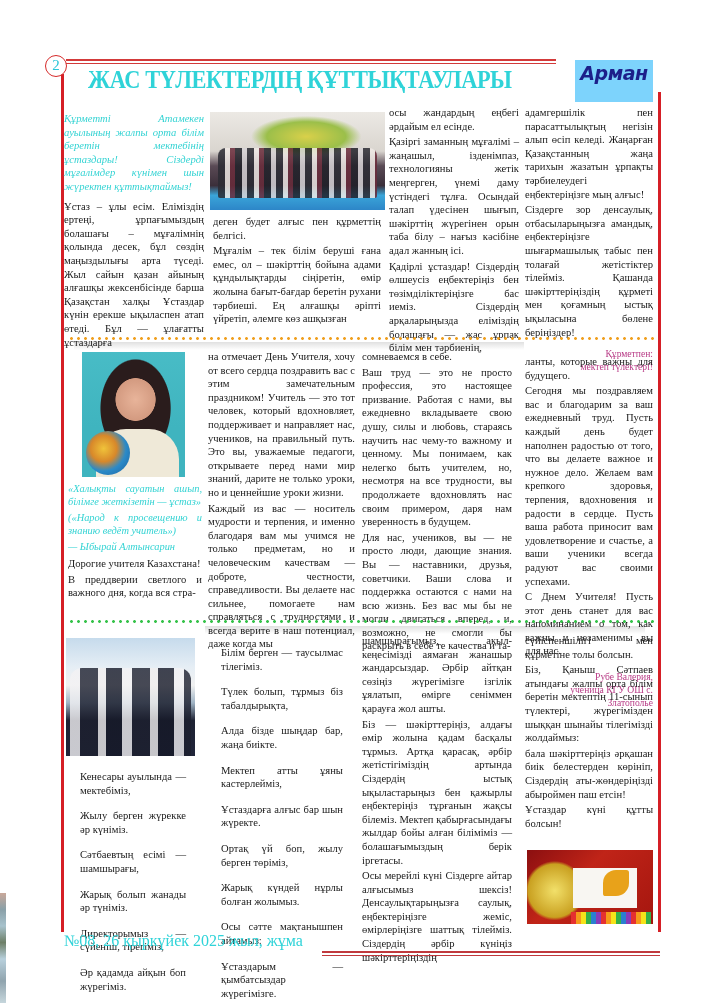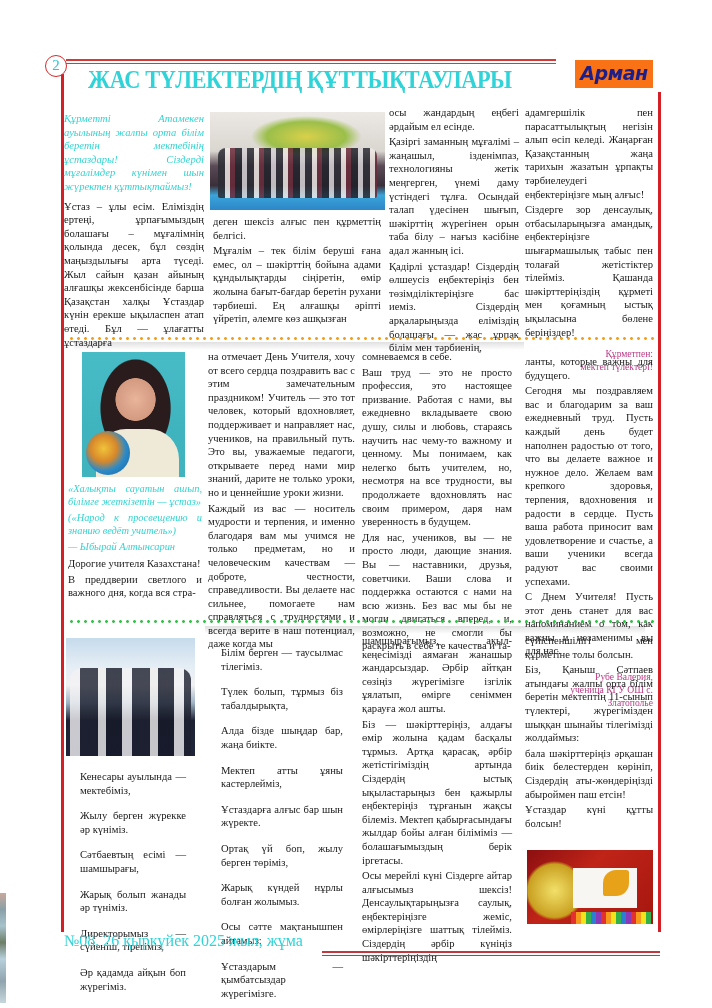--- a/index.html
+++ b/index.html
@@ -10,21 +10,21 @@
   .edge-strip { position:absolute; left:0; top:893px; width:6px; height:110px;
     background:linear-gradient(180deg,#c9a89a 0%,#8aa0a8 15%,#a7c2cc 30%,#6d7f67 45%,#b8d0dc 60%,#90a4ae 80%,#c6d6dc 100%); }
 
   
   .page-num { position:absolute; left:45px; top:55px; width:22px; height:22px; border:1.5px solid #d62a2a;
     border-radius:50%; color:#29c5d8; font-size:15px; text-align:center; line-height:18px; background:#fff; z-index:3; }
   .hdr-line1 { position:absolute; left:66px; top:59px; width:490px; height:2px; background:#d33a3a; }
   .hdr-line2 { position:absolute; left:66px; top:63px; width:490px; height:1px; background:#d33a3a; }
   .headline { position:absolute; left:88px; top:65px; font-size:26px; font-weight:bold; color:#2fd3d8;
     letter-spacing:-0.5px; white-space:nowrap; transform:scaleX(0.86); transform-origin:left top; }
-  .logo { position:absolute; left:575px; top:60px; width:78px; height:28px; background:#f97316; }
+  .logo { position:absolute; left:575px; top:60px; width:78px; height:42px; background:#7dd3fc; }
   .logo span { display:block; font-family:"DejaVu Sans", sans-serif; font-weight:bold; font-style:italic;
     color:#1c1f8a; font-size:19px; line-height:26px; text-align:center; letter-spacing:-0.5px; }
 
   
   .frame-left { position:absolute; left:61px; top:74px; width:3px; height:858px; background:#d51f26; }
   .frame-right { position:absolute; left:658px; top:92px; width:3px; height:840px; background:#d51f26; }
 
   
   .col { position:absolute; font-size:10.6px; line-height:13.6px; text-align:justify; hyphens:auto; }
   .col p { margin-bottom:2px; }
@@ -95,21 +95,21 @@
 <div class="col" style="left:64px; top:112px; width:140px;">
   <p class="greet">Құрметті Атамекен ауылының жалпы орта білім беретін мектебінің ұстаздары! Сіздерді мұғалімдер күнімен шын жүректен құттықтаймыз!</p>
   <p style="margin-top:6px;">Ұстаз – ұлы есім. Еліміздің ертеңі, ұрпағымыздың болашағы – мұғалімнің қолында десек, бұл сөздің маңыздылығы арта түседі. Жыл сайын қазан айының алғашқы жексенбісінде барша Қазақстан халқы Ұстаздар күнін ерекше ықыласпен атап өтеді. Бұл — ұлағатты ұстаздарға</p>
 </div>
 
 <div class="photo photo-1">
     <div class="ppl"></div>
   </div>
 
 <div class="col" style="left:213px; top:215px; width:168px;">
-  <p>деген шексіз алғыс пен құрметтің белгісі.</p>
+  <p>деген будет алғыс пен құрметтің белгісі.</p>
   <p>Мұғалім – тек білім беруші ғана емес, ол – шәкірттің бойына адами құндылықтарды сіңіретін, өмір жолына бағыт-бағдар беретін рухани тәрбиеші. Ең алғашқы әріпті үйретіп, әлемге көз ашқызған</p>
 </div>
 
 <div class="col" style="left:389px; top:106px; width:130px;">
   <p>осы жандардың еңбегі әрдайым ел есінде.</p>
   <p>Қазіргі заманның мұғалімі – жаңашыл, ізденімпаз, технологияны жетік меңгерген, үнемі даму үстіндегі тұлға. Осындай талап үдесінен шығып, шәкірттің жүрегінен орын таба білу – нағыз кәсібіне адал жанның ісі.</p>
   <p>Қадірлі ұстаздар! Сіздердің өлшеусіз еңбектеріңіз бен төзімділіктеріңізге бас иеміз. Сіздердің арқаларыңызда еліміздің болашағы — жас ұрпақ білім мен тәрбиенің,</p>
 </div>
 
 <div class="col" style="left:525px; top:106px; width:128px;">

